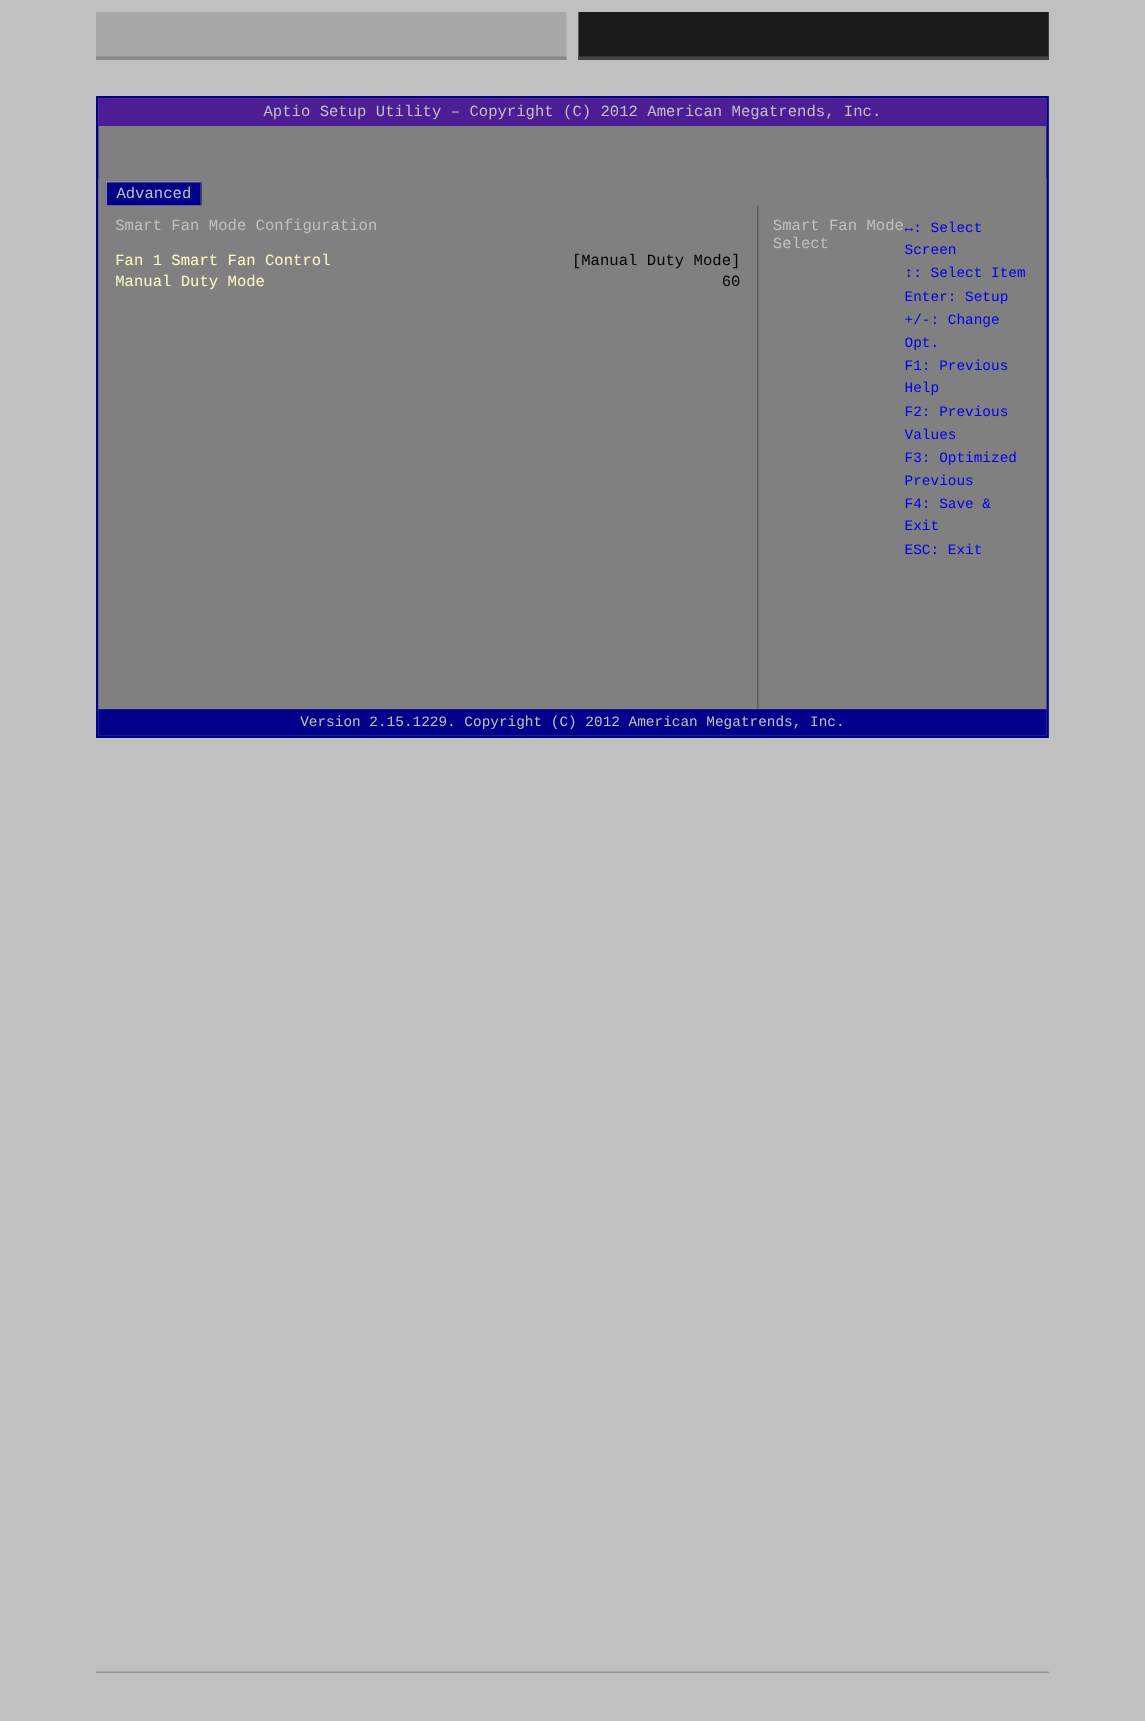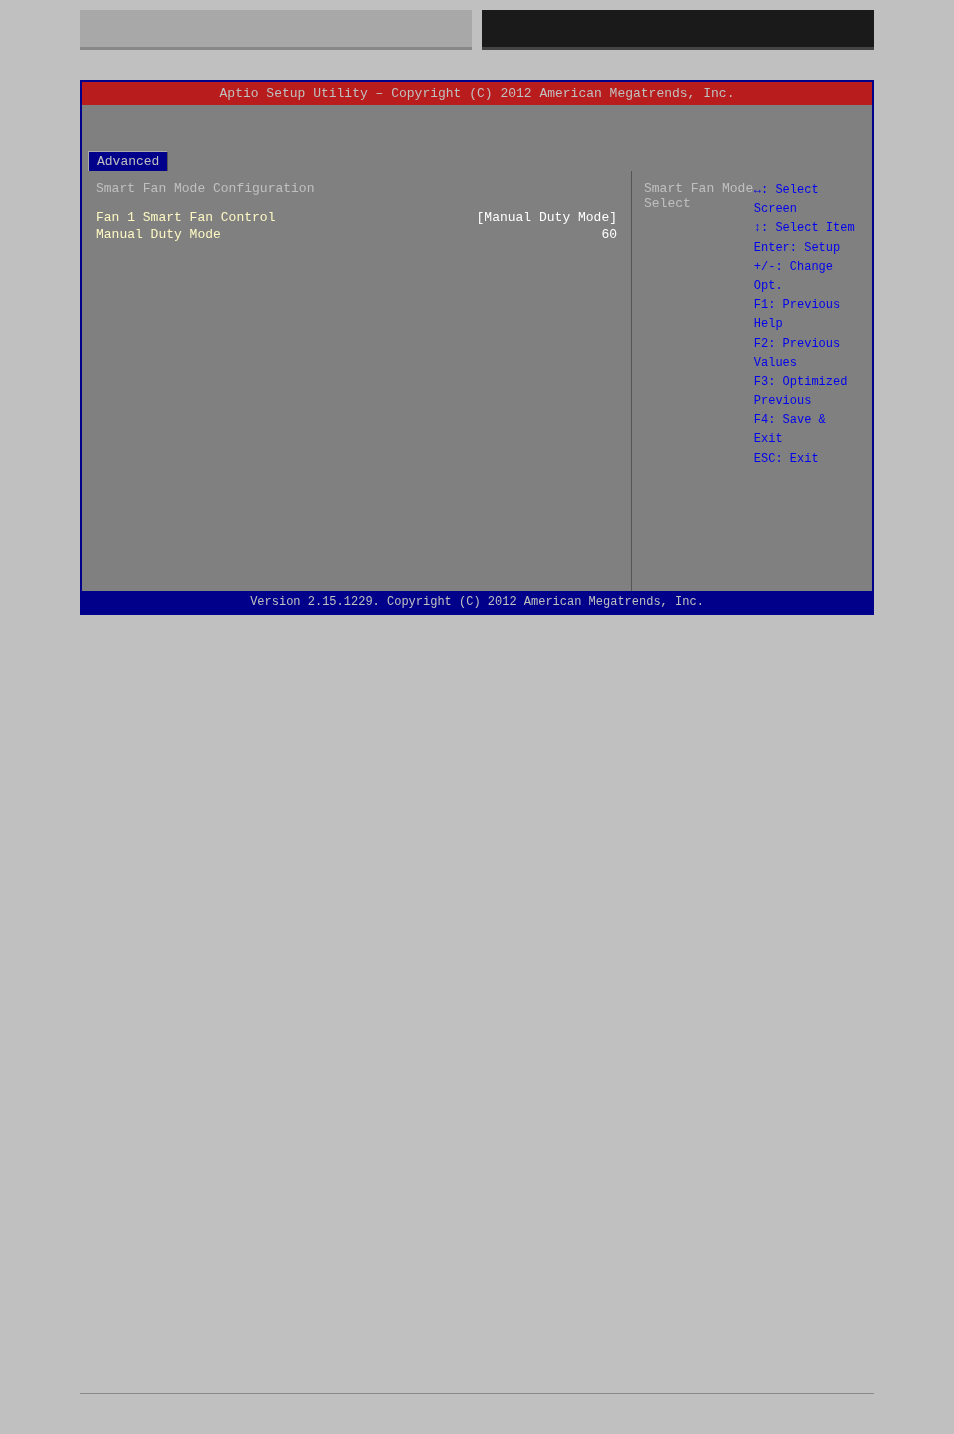--- a/index.html
+++ b/index.html
@@ -30,21 +30,21 @@
       border-bottom: 3px solid #444;
     }
 
     .bios-wrapper {
       margin: 20px 80px;
       border: 2px solid #00008b;
       background: #808080;
     }
 
     .bios-title-bar {
-      background: #b91c1c;
+      background: #4c1d95;
       color: #c0c0c0;
       text-align: center;
       padding: 4px 0;
       font-size: 13px;
     }
 
     .bios-tab-bar {
       background: #808080;
       padding: 2px 0 0 0;
       display: flex;
@@ -95,21 +95,21 @@
       color: #c0c0c0;
       font-size: 13px;
     }
 
     .bios-row-label {
       flex: 1;
       color: #fef9c3;
     }
 
     .bios-row-value {
-      color: #ffffff;
+      color: #000000;
       margin-left: 10px;
     }
 
     .help-title {
       color: #c0c0c0;
       font-size: 13px;
       margin-bottom: 8px;
     }
 
     .help-divider {

